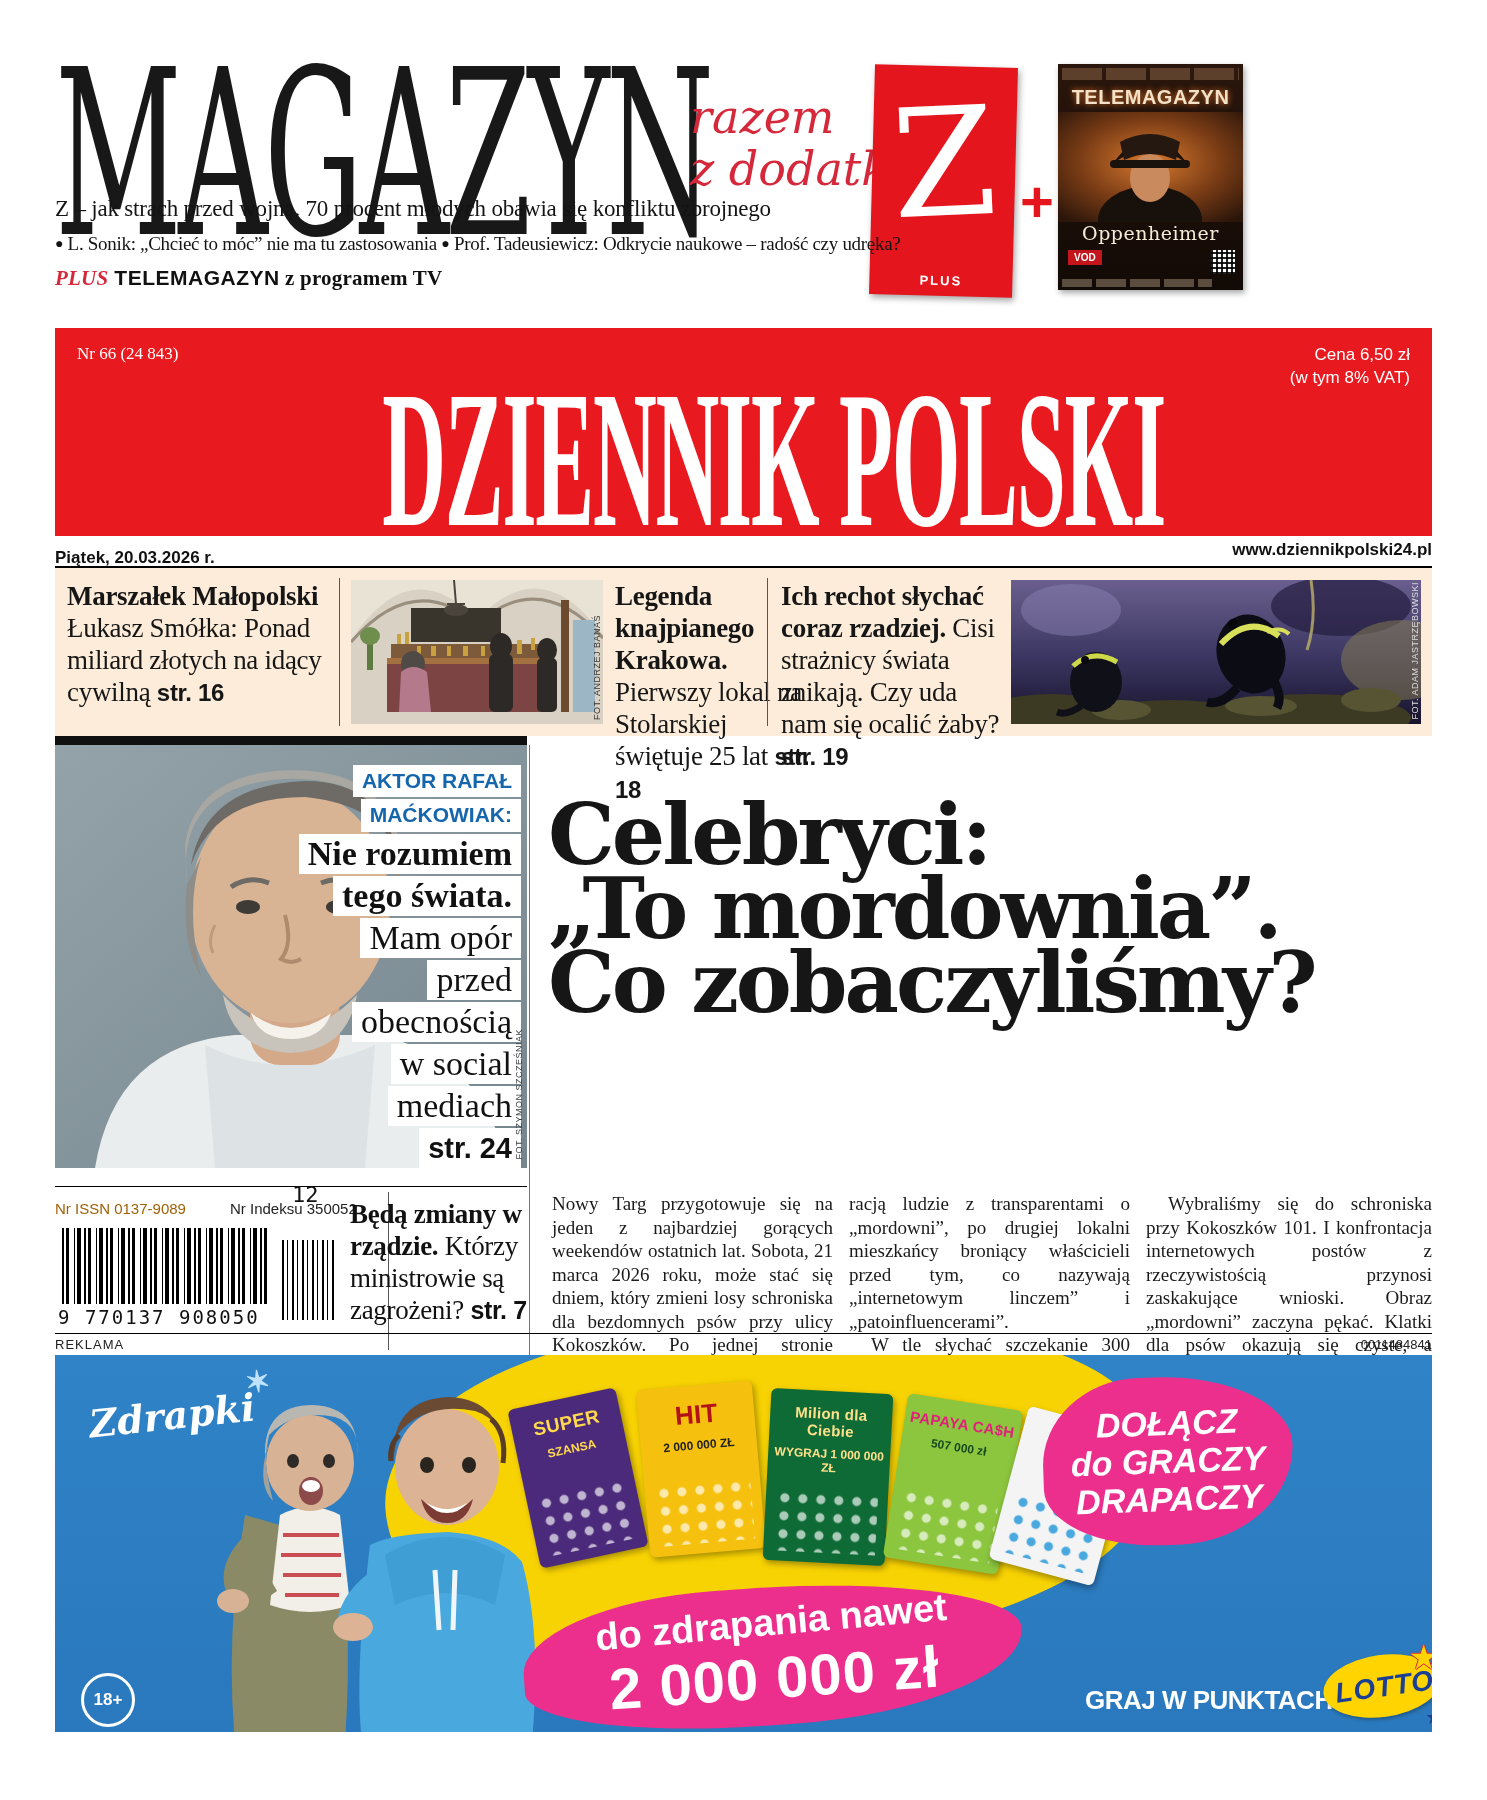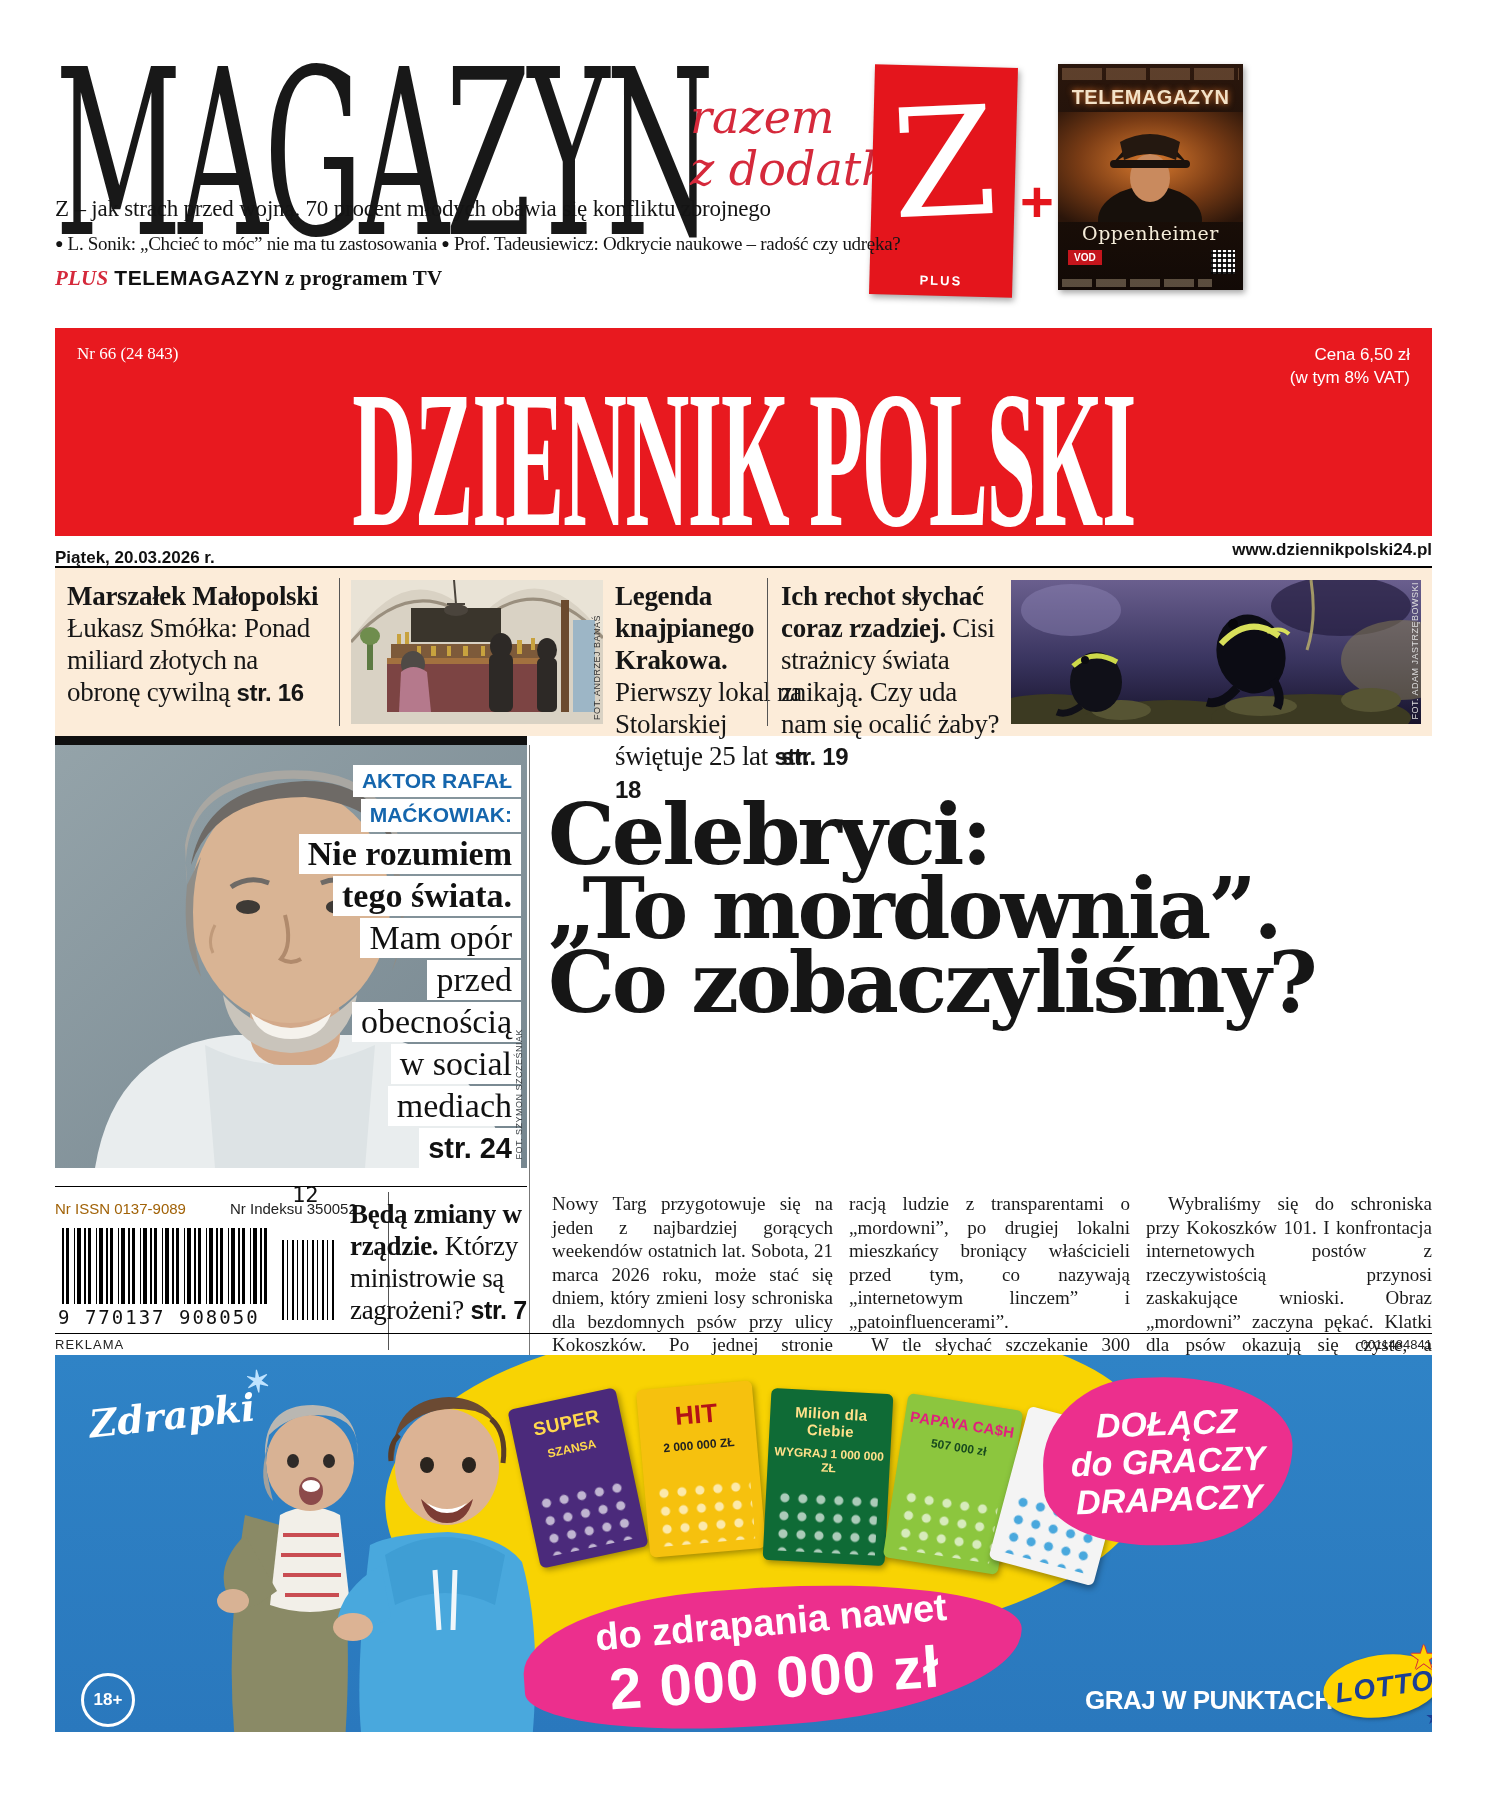--- a/index.html
+++ b/index.html
@@ -43,21 +43,21 @@
                             repeating-linear-gradient(90deg,#222 0 2px,transparent 2px 5px);
            background-blend-mode:multiply;}
   .cover-tele .botrow{position:absolute;left:4px;bottom:3px;width:150px;height:8px;
            background:repeating-linear-gradient(90deg,#8b7a64 0 30px,transparent 30px 34px);opacity:.6;}
 
   
   .banner{left:55px;top:328px;width:1377px;height:208px;background:#e8191f;}
   .banner .issue{position:absolute;left:22px;top:16px;color:#fff;font-family:Liberation Serif, serif;font-size:17px;text-align:center;}
   .banner .price{position:absolute;right:22px;top:16px;color:#fff;font-family:"Liberation Sans",sans-serif;
                  font-size:17px;text-align:right;line-height:1.35;}
-  .banner .title-wrap{position:absolute;left:0;top:18px;width:100%;text-align:center;}
+  .banner .title-wrap{position:absolute;left:0;top:18px;width:100%;text-align:center;padding-left:30px;}
   .banner .title{display:inline-block;color:#fff;font-weight:bold;font-size:130px;letter-spacing:-2px;
                  transform:scale(0.68,1.5);transform-origin:center top;white-space:nowrap;}
 
   
   .dateline{left:55px;top:540px;width:1377px;height:26px;border-bottom:2px solid #000;}
   .dateline .date{position:absolute;left:0;top:8px;font-family:"Liberation Sans",sans-serif;font-weight:bold;font-size:17px;}
   .dateline .site{position:absolute;right:0;top:0;font-family:"Liberation Sans",sans-serif;font-weight:bold;font-size:17px;}
 
   
   .teasers{left:55px;top:568px;width:1377px;height:168px;background:#fcecd9;}
@@ -202,21 +202,21 @@
       <div>(w tym 8% VAT)</div>
     </div>
   </div>
 
   <div class="abs dateline">
     <span class="date">Piątek, 20.03.2026 r.</span>
     <span class="site">www.dziennikpolski24.pl</span>
   </div>
 
   <div class="abs teasers">
-    <div class="teaser-text t1"><span class="b">Marszałek Małopolski</span><span> Łukasz Smółka: Ponad miliard złotych na obronę cywilną </span><span class="pg">str. 16</span></div>
+    <div class="teaser-text t1"><span class="b">Marszałek Małopolski</span><span> Łukasz Smółka: Ponad miliard złotych na idący cywilną </span><span class="pg">str. 16</span></div>
     <div class="tvline" style="left:284px;"></div>
 
     <div class="tphoto" style="left:296px;width:252px;height:144px;">
       <svg width="252" height="144" viewBox="0 0 252 144">
         <rect width="252" height="144" fill="#d9d2c4"></rect>
         <path d="M0 60 Q60 -30 126 40 Q190 -30 252 55 L252 0 L0 0 Z" fill="#e9e3d6"></path>
         <path d="M0 62 Q63 -10 126 44" stroke="#9a8f7e" stroke-width="3" fill="none"></path>
         <path d="M126 44 Q189 -12 252 58" stroke="#9a8f7e" stroke-width="3" fill="none"></path>
         <rect x="60" y="28" width="90" height="34" fill="#3a352c"></rect>
         <rect x="40" y="64" width="150" height="14" fill="#7d5a3a"></rect>

